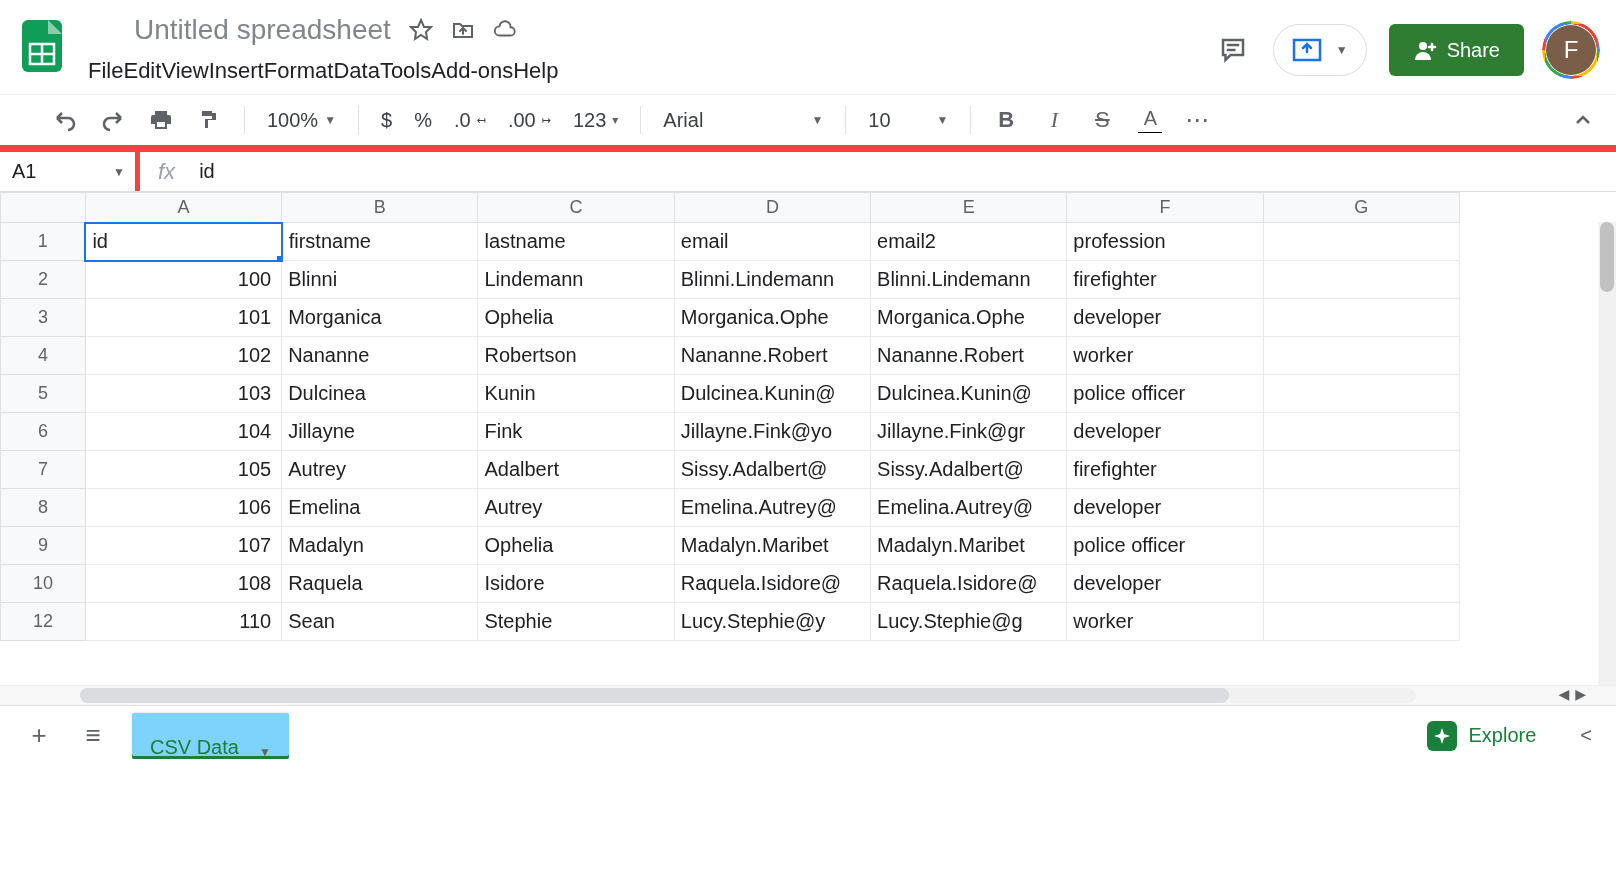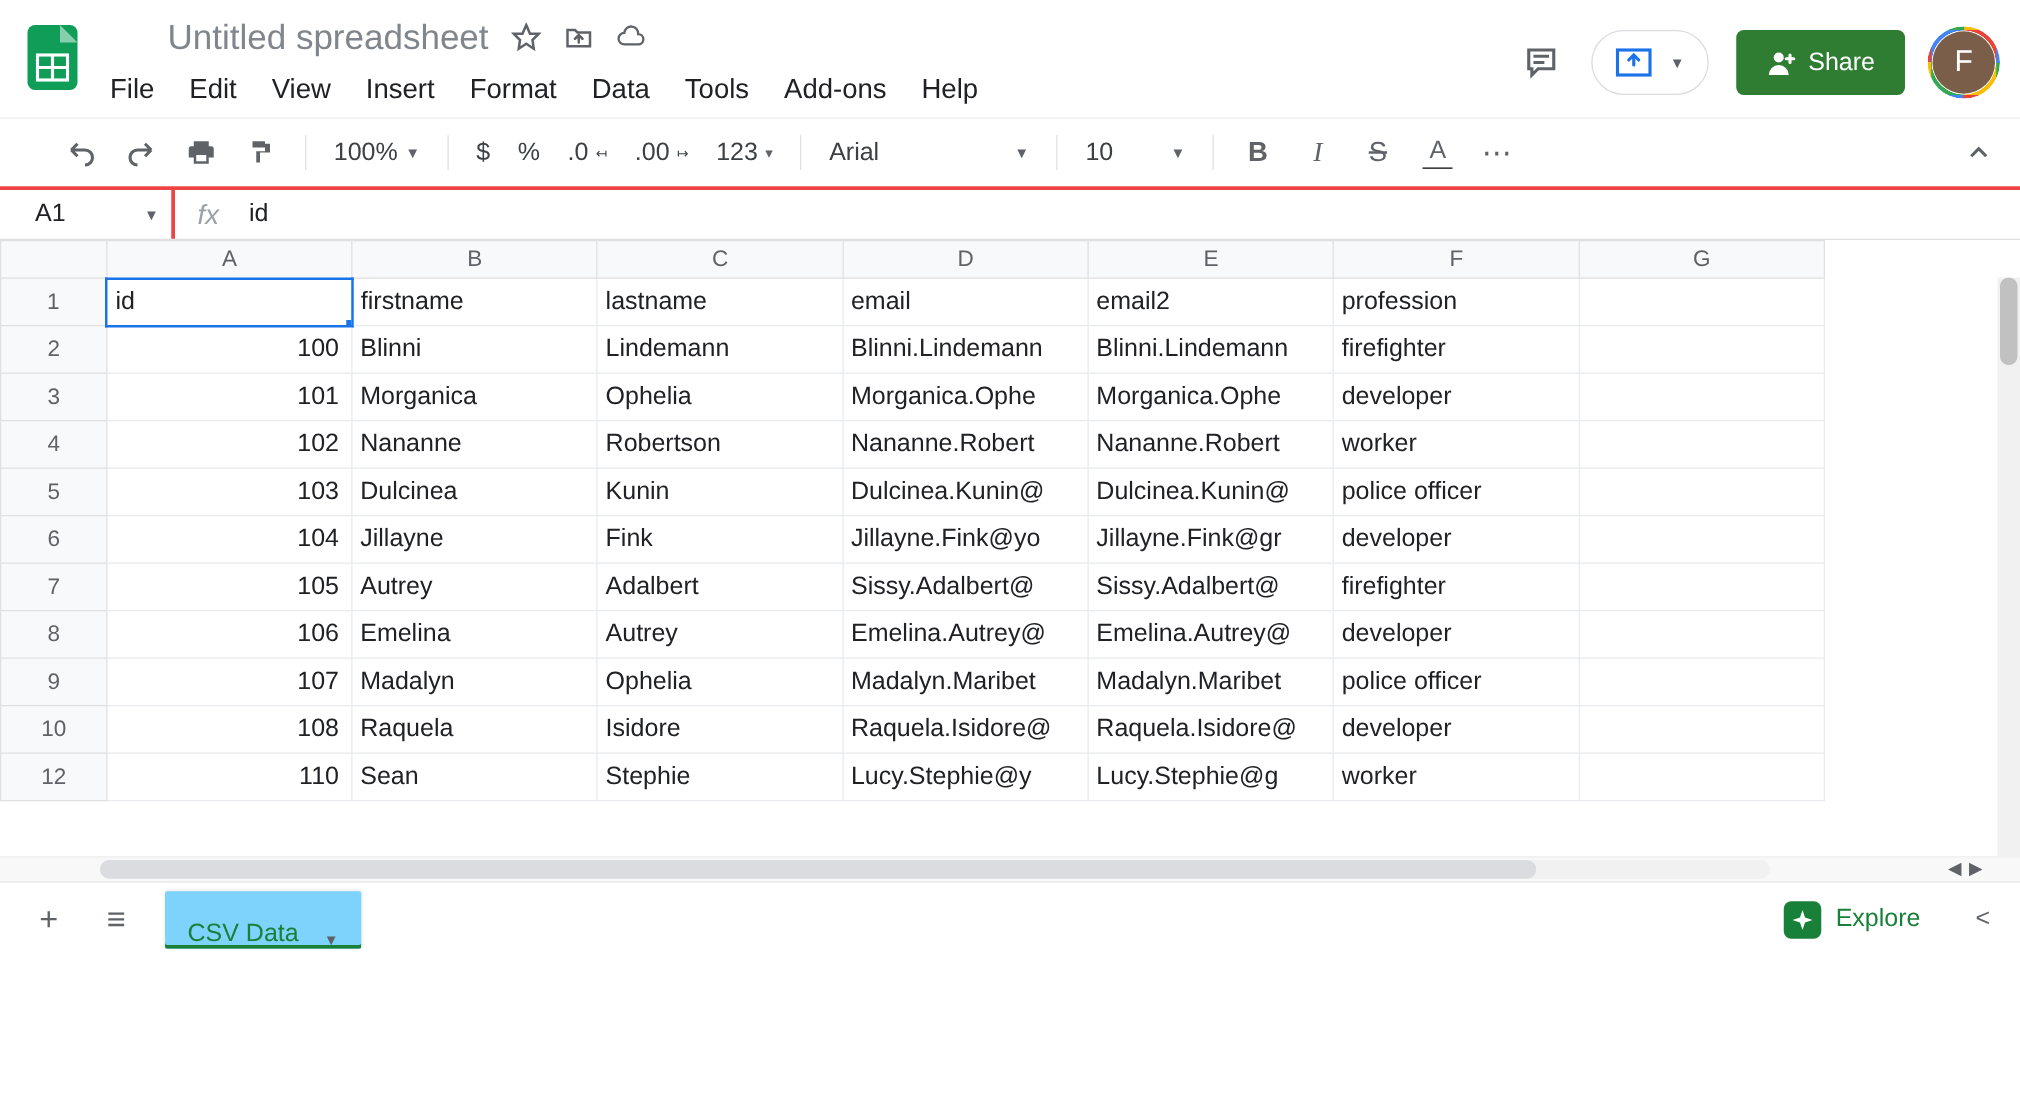--- a/index.html
+++ b/index.html
@@ -4,36 +4,36 @@
 <style>
   * { box-sizing: border-box; margin: 0; padding: 0; }
   body { font-family: Arial, sans-serif; font-size: 14px; color: #202124; overflow: hidden; width: 1616px; height: 886px; background: #fff; }
   .header { display: flex; align-items: flex-start; padding: 10px 20px 0 20px; }
   .logo-box { width: 56px; height: 70px; display: flex; align-items: flex-start; padding-top: 8px; }
   .sheets-logo { width: 44px; height: 56px; }
   .title-area { flex: 1; display: flex; flex-direction: column; padding-left: 10px; }
   .title-row { display: flex; align-items: center; gap: 18px; height: 40px; }
   .doc-title { font-size: 28px; color: #80868b; font-weight: 400; margin-left: 48px; }
   .title-icon { width: 24px; height: 24px; color: #5f6368; display:flex; align-items:center; justify-content:center; cursor:pointer; }
-  .menu-row { display: flex; gap: 28px; padding: 8px 0 10px 2px; }
+  .menu-row { display: flex; padding: 8px 0 10px 2px; }
   .menu-item { font-size: 22px; color: #202124; cursor: pointer; }
   .header-right { display: flex; align-items: center; gap: 22px; padding-top: 14px; }
   .comment-btn { width: 36px; height: 36px; display:flex; align-items:center; justify-content:center; color:#5f6368; cursor:pointer; }
   .present-btn { height: 52px; border: 1px solid #dadce0; border-radius: 26px; display:flex; align-items:center; padding: 0 18px; gap: 10px; cursor:pointer; }
   .share-btn { height: 52px; background: #2e7d32; color: #fff; border-radius: 6px; display:flex; align-items:center; padding: 0 24px; gap: 10px; font-size: 20px; font-weight: 500; cursor:pointer; }
   .avatar { width: 50px; height: 50px; border-radius: 50%; background: #7b5e4a; color:#fff; display:flex; align-items:center; justify-content:center; font-size: 24px; position:relative; cursor:pointer; }
   .avatar-ring { position:absolute; inset:-4px; border-radius:50%; border:3px solid transparent; background: conic-gradient(#ea4335 0 25%, #fbbc04 25% 50%, #34a853 50% 75%, #4285f4 75% 100%); -webkit-mask: radial-gradient(circle, transparent 62%, black 63%); mask: radial-gradient(circle, transparent 62%, black 63%); }
-  .toolbar { border-top: 1px solid #eee; border-bottom: 3px solid #ef4444; display:flex; align-items:center; padding: 10px 20px 10px 52px; gap: 22px; height: 58px; }
+  .toolbar { border-top: 1px solid #eee; border-bottom: 7px solid #ef4444; display:flex; align-items:center; padding: 10px 20px 10px 52px; gap: 22px; height: 58px; }
   .tool-ico { color:#5f6368; width:26px; height:26px; display:flex; align-items:center; justify-content:center; cursor:pointer; font-size:20px; }
   .tool-sep { width:1px; height:28px; background:#e0e0e0; }
   .tool-text { font-size: 20px; color:#3c4043; display:flex; align-items:center; gap:6px; cursor:pointer; }
   .caret { font-size: 12px; color:#5f6368; }
   .toolbar-right { margin-left:auto; }
   .formula-bar { display:flex; align-items:center; border-bottom: 1px solid #e0e0e0; height: 40px; }
-  .name-box { width: 140px; border-right: 3px solid #ef4444; display:flex; align-items:center; padding-left: 28px; height:100%; font-size:20px; }
+  .name-box { width: 140px; border-right: 5px solid #ef4444; display:flex; align-items:center; padding-left: 12px; height:100%; font-size:20px; }
   .name-box .caret { margin-left:auto; margin-right:10px; }
   .fx { font-style: italic; color:#9aa0a6; font-size: 22px; padding: 0 18px; }
   .formula-val { font-size: 20px; padding-left: 6px; }
   .grid-container { position: relative; height: 493px; overflow: hidden; }
   table.sheet { border-collapse: collapse; table-layout: fixed; width: 1460px; }
   .colhead th, .rowhead { background: #f8f9fa; border: 1px solid #e0e0e0; font-weight: 400; font-size: 18px; color:#5f6368; height: 30px; }
   .corner { width: 80px; background:#f8f9fa; border:1px solid #e0e0e0; }
   td { border: 1px solid #e8eaed; height: 38px; font-size: 20px; padding: 0 6px; white-space: nowrap; overflow: hidden; }
   .rowhead { width: 80px; text-align:center; background:#f8f9fa; }
   .colA { width: 185px; }

